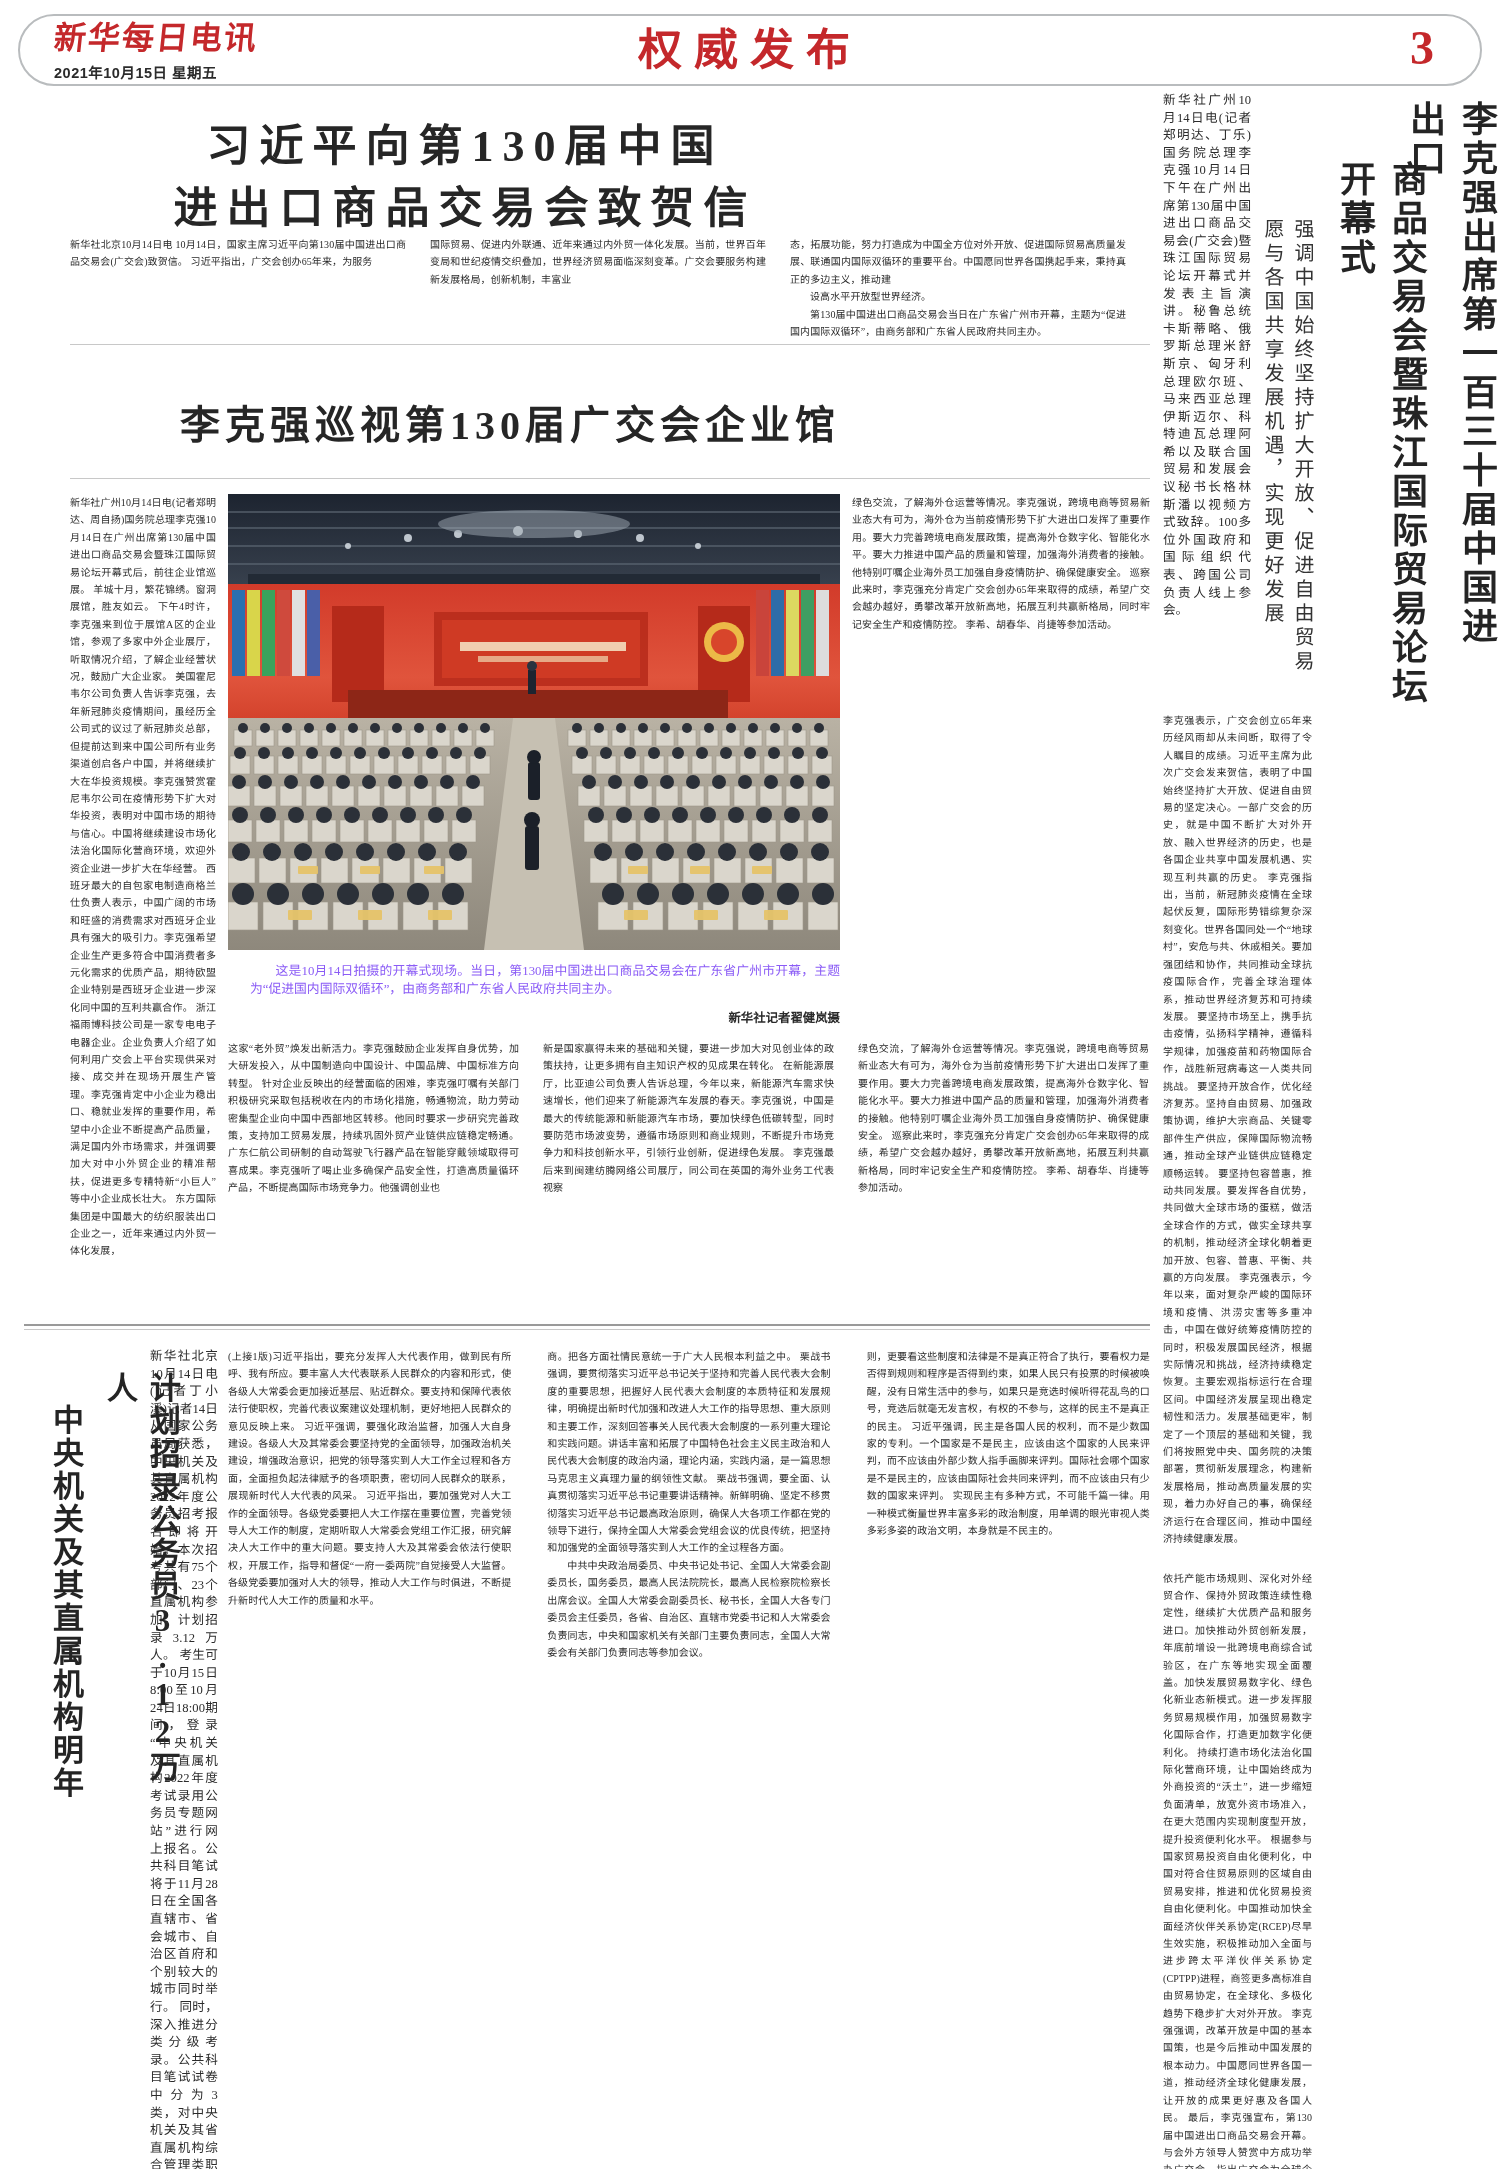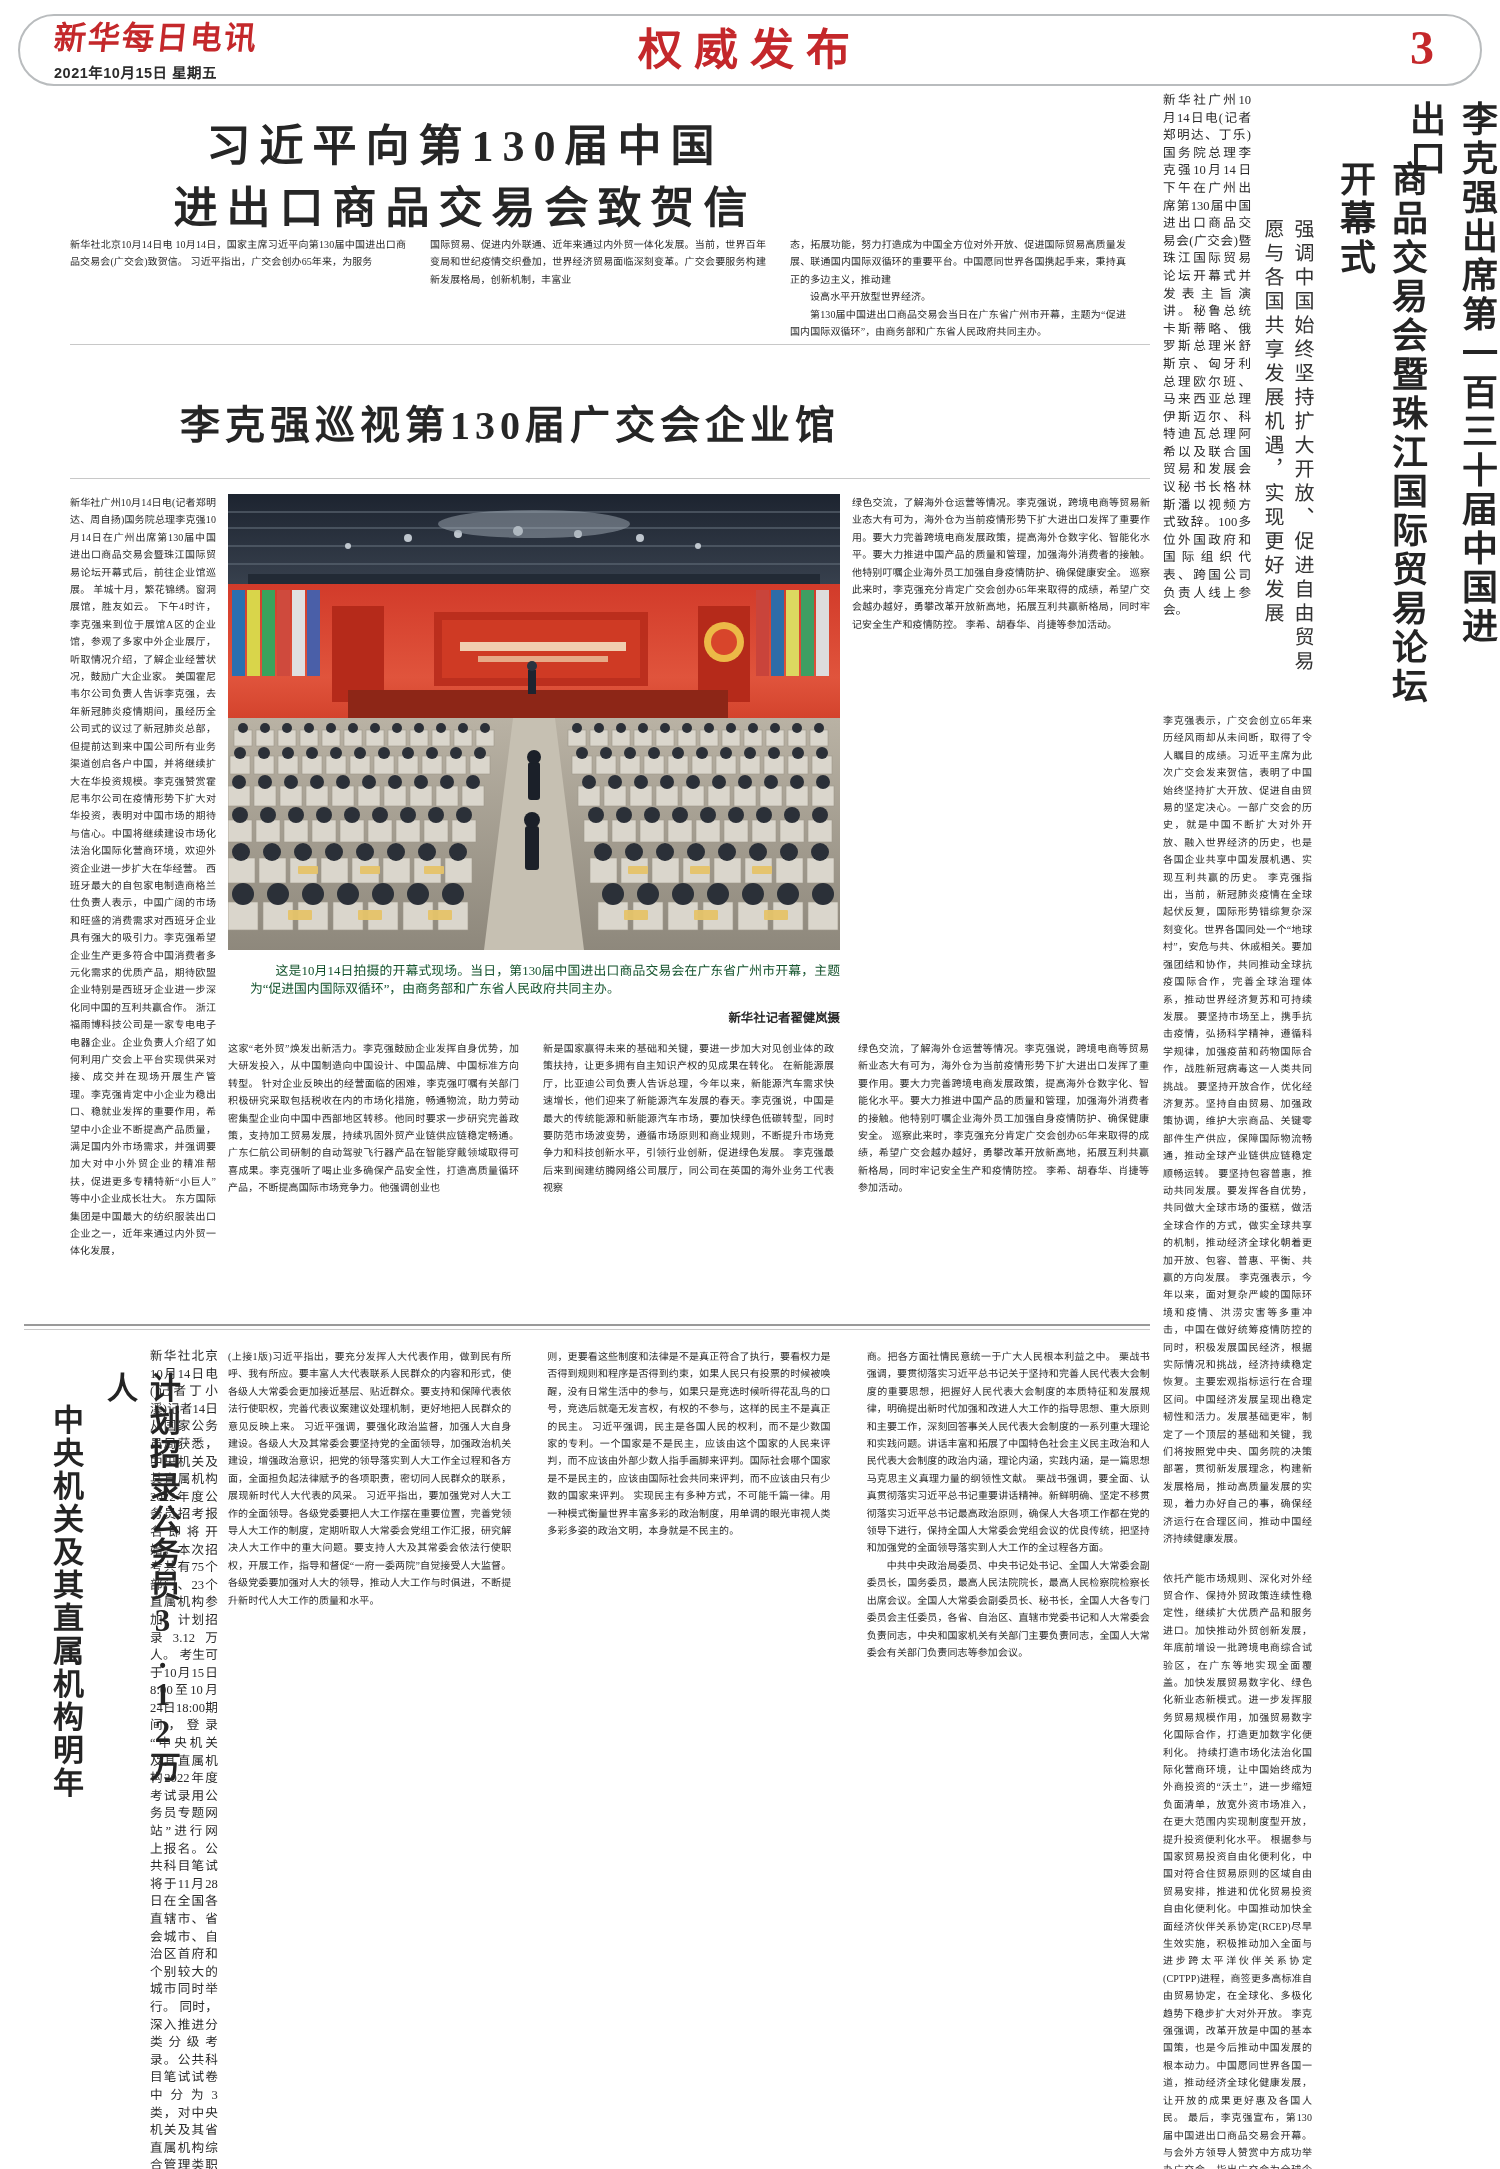--- a/index.html
+++ b/index.html
@@ -116,21 +116,21 @@
   .rule-mid{position:absolute;left:70px;top:478px;width:1080px;border-top:1px solid #c8c8c8;}
 
   
   .photo{
     position:absolute;left:228px;top:494px;width:612px;height:456px;
     overflow:hidden;background:#2d3642;
   }
   .photo svg{display:block;width:100%;height:100%;}
   .photo-caption{
     position:absolute;left:250px;top:962px;width:590px;
-    font-size:12.8px;line-height:18px;text-align:justify;color:#14532d;
+    font-size:12.8px;line-height:18px;text-align:justify;color:#8b5cf6;
   }
   .photo-caption p{margin:0;text-indent:2em;}
   .photo-credit{
     position:absolute;left:250px;top:1008px;width:590px;text-align:right;
     font-size:12.4px;font-weight:700;color:#2a2a2a;
   }
 
   
   .midleft{
     position:absolute;left:70px;top:494px;width:146px;
@@ -664,25 +664,25 @@
 国家公务员局有关负责人表示，本次招考对考察政治素质的要求体现到招录各个环节。坚持凡进必考，严格标准，不断提高公务员队伍的整体素质。</p>
   </div>
 
   <div class="bottom-cols">
     <div class="c col-text">
       <p class="noindent">(上接1版)习近平指出，要充分发挥人大代表作用，做到民有所呼、我有所应。要丰富人大代表联系人民群众的内容和形式，使各级人大常委会更加接近基层、贴近群众。要支持和保障代表依法行使职权，完善代表议案建议处理机制，更好地把人民群众的意见反映上来。
 习近平强调，要强化政治监督，加强人大自身建设。各级人大及其常委会要坚持党的全面领导，加强政治机关建设，增强政治意识，把党的领导落实到人大工作全过程和各方面，全面担负起法律赋予的各项职责，密切同人民群众的联系，展现新时代人大代表的风采。
 习近平指出，要加强党对人大工作的全面领导。各级党委要把人大工作摆在重要位置，完善党领导人大工作的制度，定期听取人大常委会党组工作汇报，研究解决人大工作中的重大问题。要支持人大及其常委会依法行使职权，开展工作，指导和督促“一府一委两院”自觉接受人大监督。各级党委要加强对人大的领导，推动人大工作与时俱进，不断提升新时代人大工作的质量和水平。</p>
     </div>
     <div class="c col-text">
-      <p class="noindent">则，更要看这些制度和法律是不是真正符合了执行，要看权力是否得到规则和程序是否得到约束，如果人民只有投票的时候被唤醒，没有日常生活中的参与，如果只是竞选时候听得花乱鸟的口号，竞选后就毫无发言权，有权的不参与，这样的民主不是真正的民主。
-习近平强调，民主是各国人民的权利，而不是少数国家的专利。一个国家是不是民主，应该由这个国家的人民来评判，而不应该由外部少数人指手画脚来评判。国际社会哪个国家是不是民主的，应该由国际社会共同来评判，而不应该由只有少数的国家来评判。
-实现民主有多种方式，不可能千篇一律。用一种模式衡量世界丰富多彩的政治制度，用单调的眼光审视人类多彩多姿的政治文明，本身就是不民主的。</p>
-    </div>
-    <div class="c col-text">
       <p class="noindent">商。把各方面社情民意统一于广大人民根本利益之中。
 栗战书强调，要贯彻落实习近平总书记关于坚持和完善人民代表大会制度的重要思想，把握好人民代表大会制度的本质特征和发展规律，明确提出新时代加强和改进人大工作的指导思想、重大原则和主要工作，深刻回答事关人民代表大会制度的一系列重大理论和实践问题。讲话丰富和拓展了中国特色社会主义民主政治和人民代表大会制度的政治内涵，理论内涵，实践内涵，是一篇思想马克思主义真理力量的纲领性文献。
 栗战书强调，要全面、认真贯彻落实习近平总书记重要讲话精神。新鲜明确、坚定不移贯彻落实习近平总书记最高政治原则，确保人大各项工作都在党的领导下进行，保持全国人大常委会党组会议的优良传统，把坚持和加强党的全面领导落实到人大工作的全过程各方面。</p>
       <p>中共中央政治局委员、中央书记处书记、全国人大常委会副委员长，国务委员，最高人民法院院长，最高人民检察院检察长出席会议。全国人大常委会副委员长、秘书长，全国人大各专门委员会主任委员，各省、自治区、直辖市党委书记和人大常委会负责同志，中央和国家机关有关部门主要负责同志，全国人大常委会有关部门负责同志等参加会议。</p>
     </div>
+    <div class="c col-text">
+      <p class="noindent">则，更要看这些制度和法律是不是真正符合了执行，要看权力是否得到规则和程序是否得到约束，如果人民只有投票的时候被唤醒，没有日常生活中的参与，如果只是竞选时候听得花乱鸟的口号，竞选后就毫无发言权，有权的不参与，这样的民主不是真正的民主。
+习近平强调，民主是各国人民的权利，而不是少数国家的专利。一个国家是不是民主，应该由这个国家的人民来评判，而不应该由外部少数人指手画脚来评判。国际社会哪个国家是不是民主的，应该由国际社会共同来评判，而不应该由只有少数的国家来评判。
+实现民主有多种方式，不可能千篇一律。用一种模式衡量世界丰富多彩的政治制度，用单调的眼光审视人类多彩多姿的政治文明，本身就是不民主的。</p>
+    </div>
   </div>
 
 </div>
 
 </body></html>

